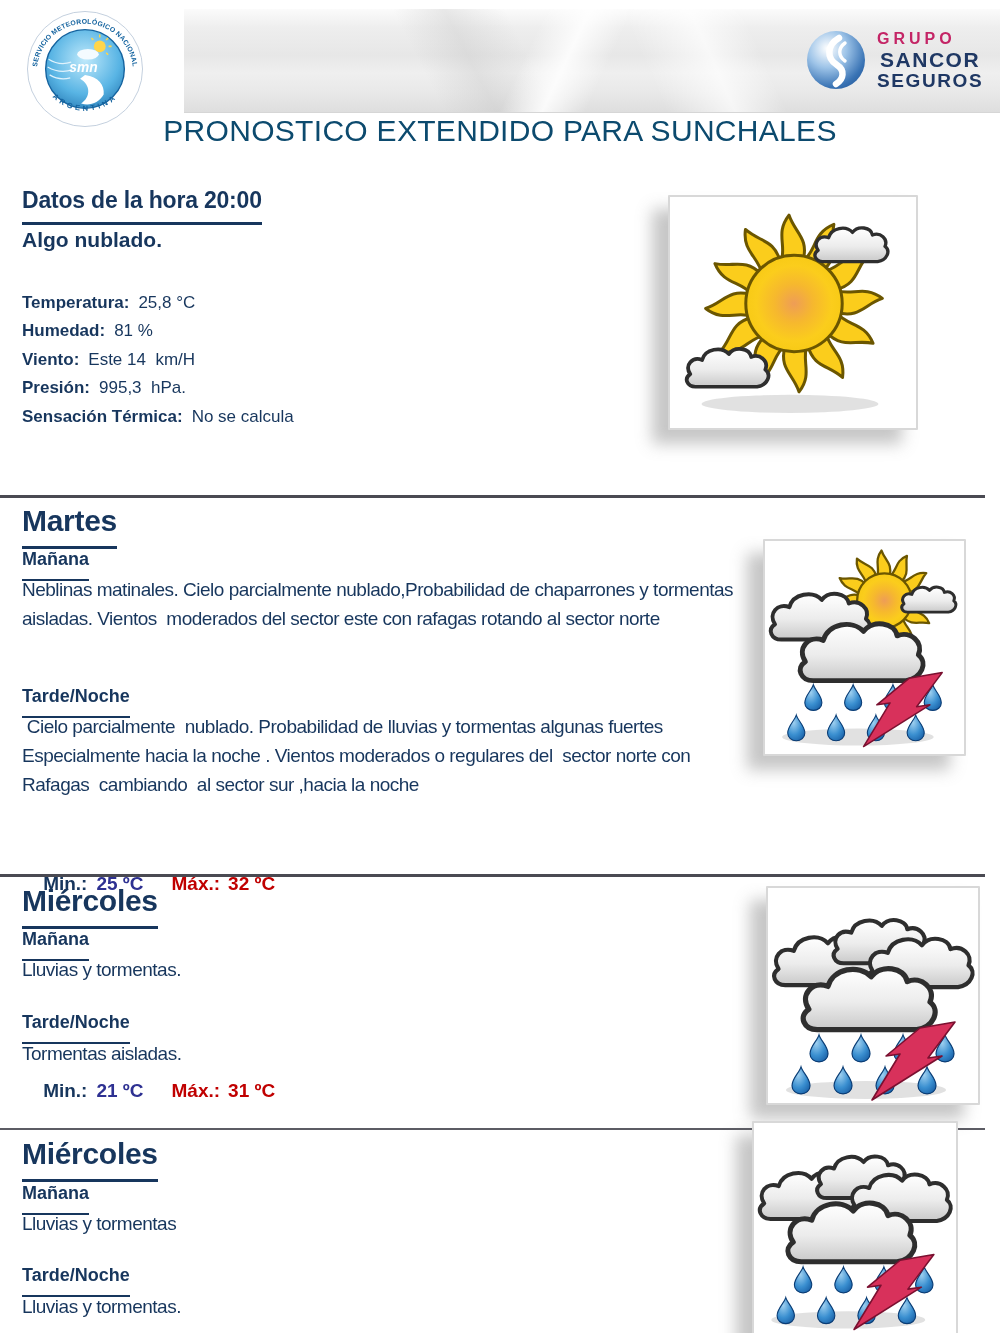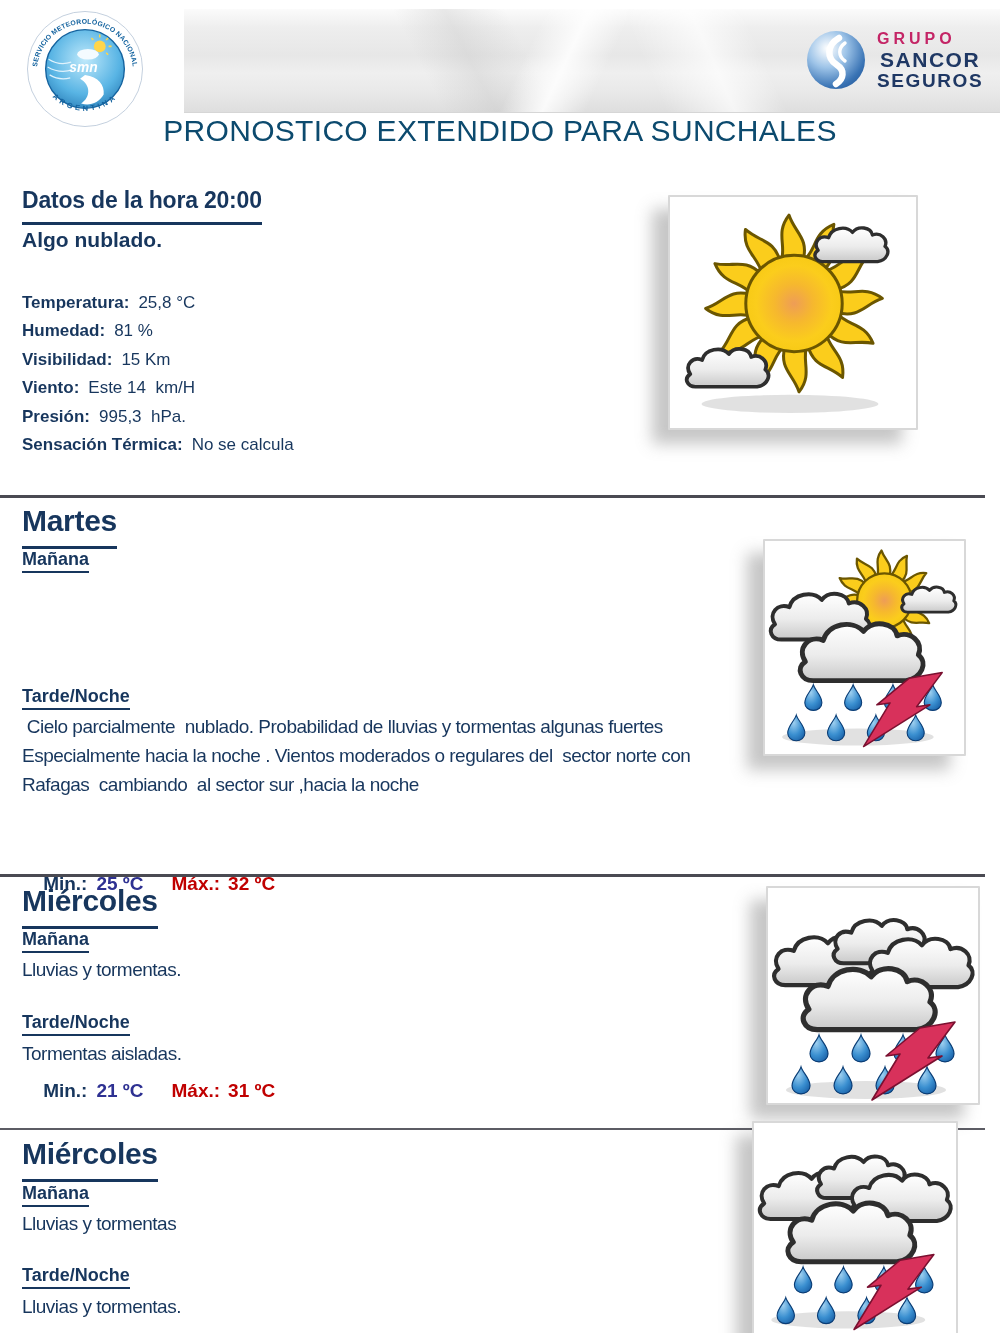--- a/index.html
+++ b/index.html
@@ -23,21 +23,21 @@
   .grupo{font-size:16px;font-weight:bold;letter-spacing:4px;color:#C42566;margin-bottom:2px;}
   .sancor-l2{font-size:21px;font-weight:bold;letter-spacing:1.5px;color:#1F3864;margin-bottom:1px;text-align:center;}
   .sancor-l3{font-size:19px;font-weight:bold;letter-spacing:1.6px;color:#1F3864;}
   .title{
     position:absolute;left:0;top:114px;width:1000px;text-align:center;
     font-size:30px;font-weight:normal;letter-spacing:.3px;color:#0c4a6e;margin:0;
   }
   
   .abs{position:absolute;left:22px;}
   .u3{display:inline-block;border-bottom:3px solid currentColor;padding-bottom:8px;}
-  .u2{display:inline-block;border-bottom:2px solid currentColor;padding-bottom:1px;}
+  .u2{display:inline-block;border-bottom:2px solid currentColor;padding-bottom:9px;}
   .datos-heading{font-size:23px;font-weight:bold;letter-spacing:-.2px;}
   .condition{font-size:21px;font-weight:bold;}
   .fields{top:289px;font-size:17px;}
   .frow{line-height:28.4px;white-space:pre;}
   .flabel{font-weight:bold;}
   .fval{margin-left:9px;}
   .day-name{font-size:30px;font-weight:bold;letter-spacing:-.3px;}
   .part-label{font-size:18px;font-weight:bold;}
   .para{width:726px;font-size:19px;line-height:29px;letter-spacing:-.5px;white-space:pre-wrap;margin:0;}
   .minmax{font-size:19px;font-weight:bold;white-space:pre;}
@@ -134,21 +134,20 @@
   <h1 class="title">PRONOSTICO EXTENDIDO PARA SUNCHALES</h1>
 
   <div class="abs datos-heading" style="top:187px">
     <span class="u3">Datos de la hora 20:00</span>
   </div>
   <div class="abs condition" style="top:228px">Algo nublado.</div>
 
   <div class="abs fields">
     <div class="frow"><span class="flabel">Temperatura:</span><span class="fval">25,8 °C</span></div>
     <div class="frow"><span class="flabel">Humedad:</span><span class="fval">81 %</span></div>
-    <div class="frow"><span class="flabel">Visibilidad:</span><span class="fval">15 Km</span></div>
     <div class="frow"><span class="flabel">Viento:</span><span class="fval">Este 14  km/H</span></div>
     <div class="frow"><span class="flabel">Presión:</span><span class="fval">995,3  hPa.</span></div>
     <div class="frow"><span class="flabel">Sensación Térmica:</span><span class="fval">No se calcula</span></div>
   </div>
 
   <div class="icon-box" style="left:668px;top:195px;width:246px;height:231px">
     <svg viewBox="0 0 230 230">
       <ellipse cx="112" cy="206" rx="88" ry="9" fill="#d7d7d7" opacity=".75"></ellipse>
       <g transform="translate(116,106)" stroke="#6b5600" stroke-width="3" stroke-linejoin="round" fill="#fbcd1c">
         <use href="#spikeP"></use>
@@ -175,20 +174,21 @@
   </div>
 
   <div class="hr" style="top:495px;height:3px"></div>
 
   <div class="abs day-name" style="top:504px">
     <span class="u3">Martes</span>
   </div>
   <div class="abs part-label" style="top:549px">
     <span class="u2">Mañana</span>
   </div>
+  <p class="abs para" style="top:575px">Neblinas matinales. Cielo parcialmente nublado,Probabilidad de chaparrones y tormentas  aisladas. Vientos  moderados del sector este con rafagas rotando al sector norte</p>
   <div class="abs part-label" style="top:686px">
     <span class="u2">Tarde/Noche</span>
   </div>
   <p class="abs para" style="top:712px"> Cielo parcialmente  nublado. Probabilidad de lluvias y tormentas algunas fuertes Especialmente hacia la noche . Vientos moderados o regulares del  sector norte con Rafagas  cambiando  al sector sur ,hacia la noche</p>
   <div class="abs minmax" style="top:851px">
     <span class="mm-min-l">Min.:</span><span class="mm-min-v">25 ºC</span><span class="mm-max-l">Máx.:</span><span class="mm-max-v">32 ºC</span>
   </div>
 
   <div class="icon-box" style="left:763px;top:539px;width:199px;height:213px">
     <svg viewBox="0 0 210 215">

